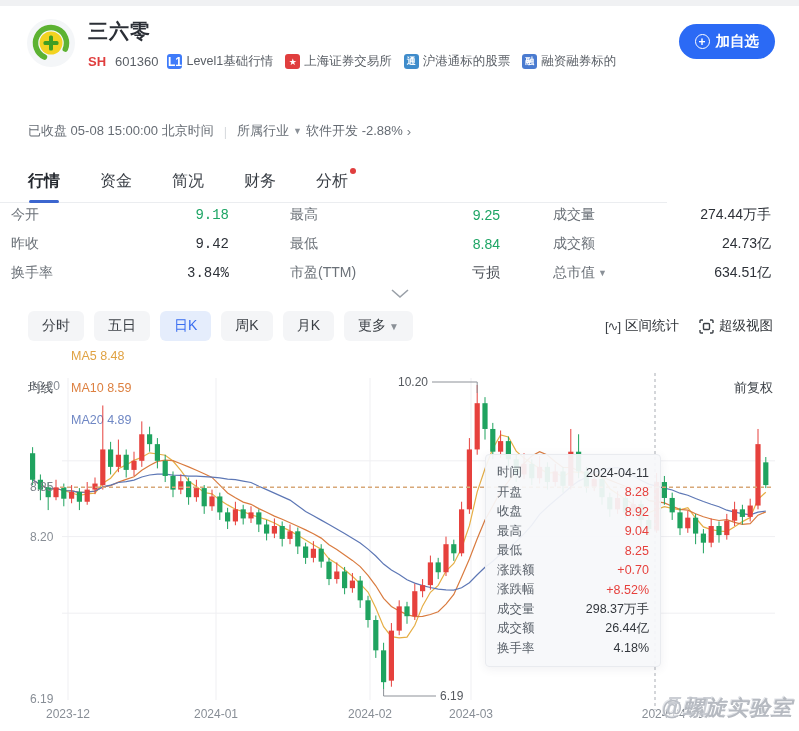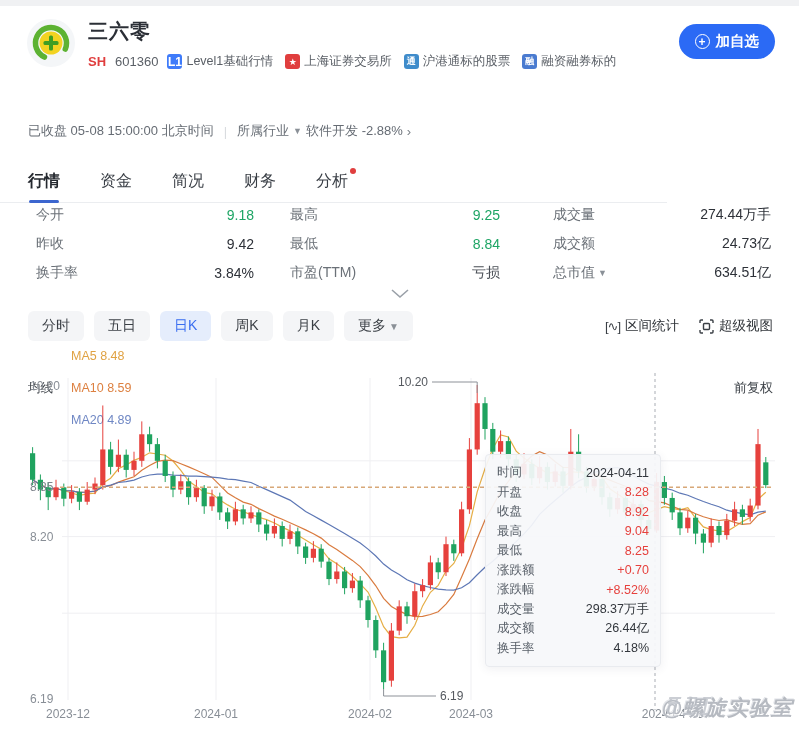--- a/index.html
+++ b/index.html
@@ -150,21 +150,21 @@
 
   <nav class="tabs" id="tabs">
       <div class="tab active">行情</div>
       <div class="tab">资金</div>
       <div class="tab">简况</div>
       <div class="tab">财务</div>
       <div class="tab">分析<span class="dot"></span></div>
     </nav>
 
   <section class="stats" id="stats">
-      <div class="stat-col" style="left: 36px; width: 218px;">
+      <div class="stat-col" style="left: 11px; width: 218px; font-family: Liberation Mono, monospace;">
         <div class="cell">
           <span class="lbl">今开</span>
           <span class="val c-green">9.18</span>
         </div>
         <div class="cell">
           <span class="lbl">昨收</span>
           <span class="val c-dark">9.42</span>
         </div>
         <div class="cell">
           <span class="lbl">换手率</span>

